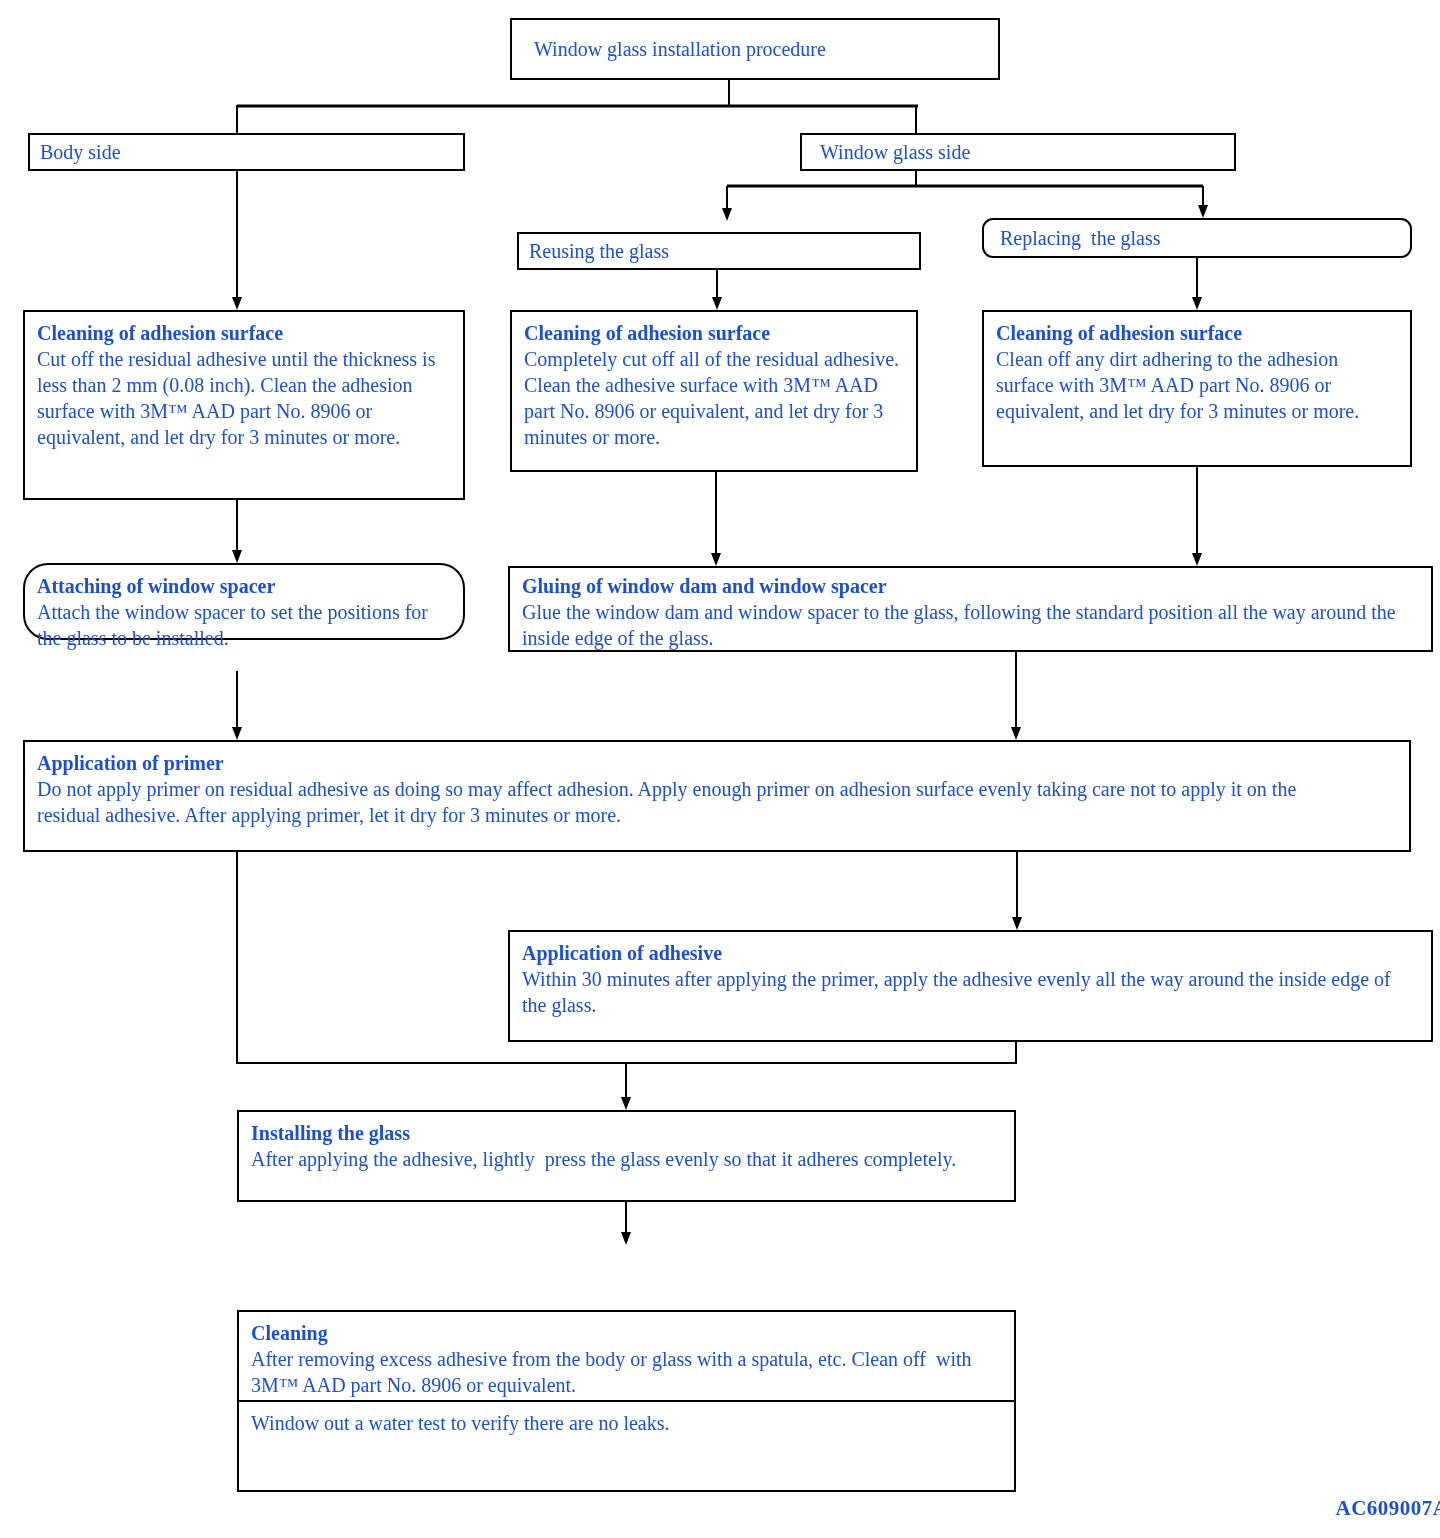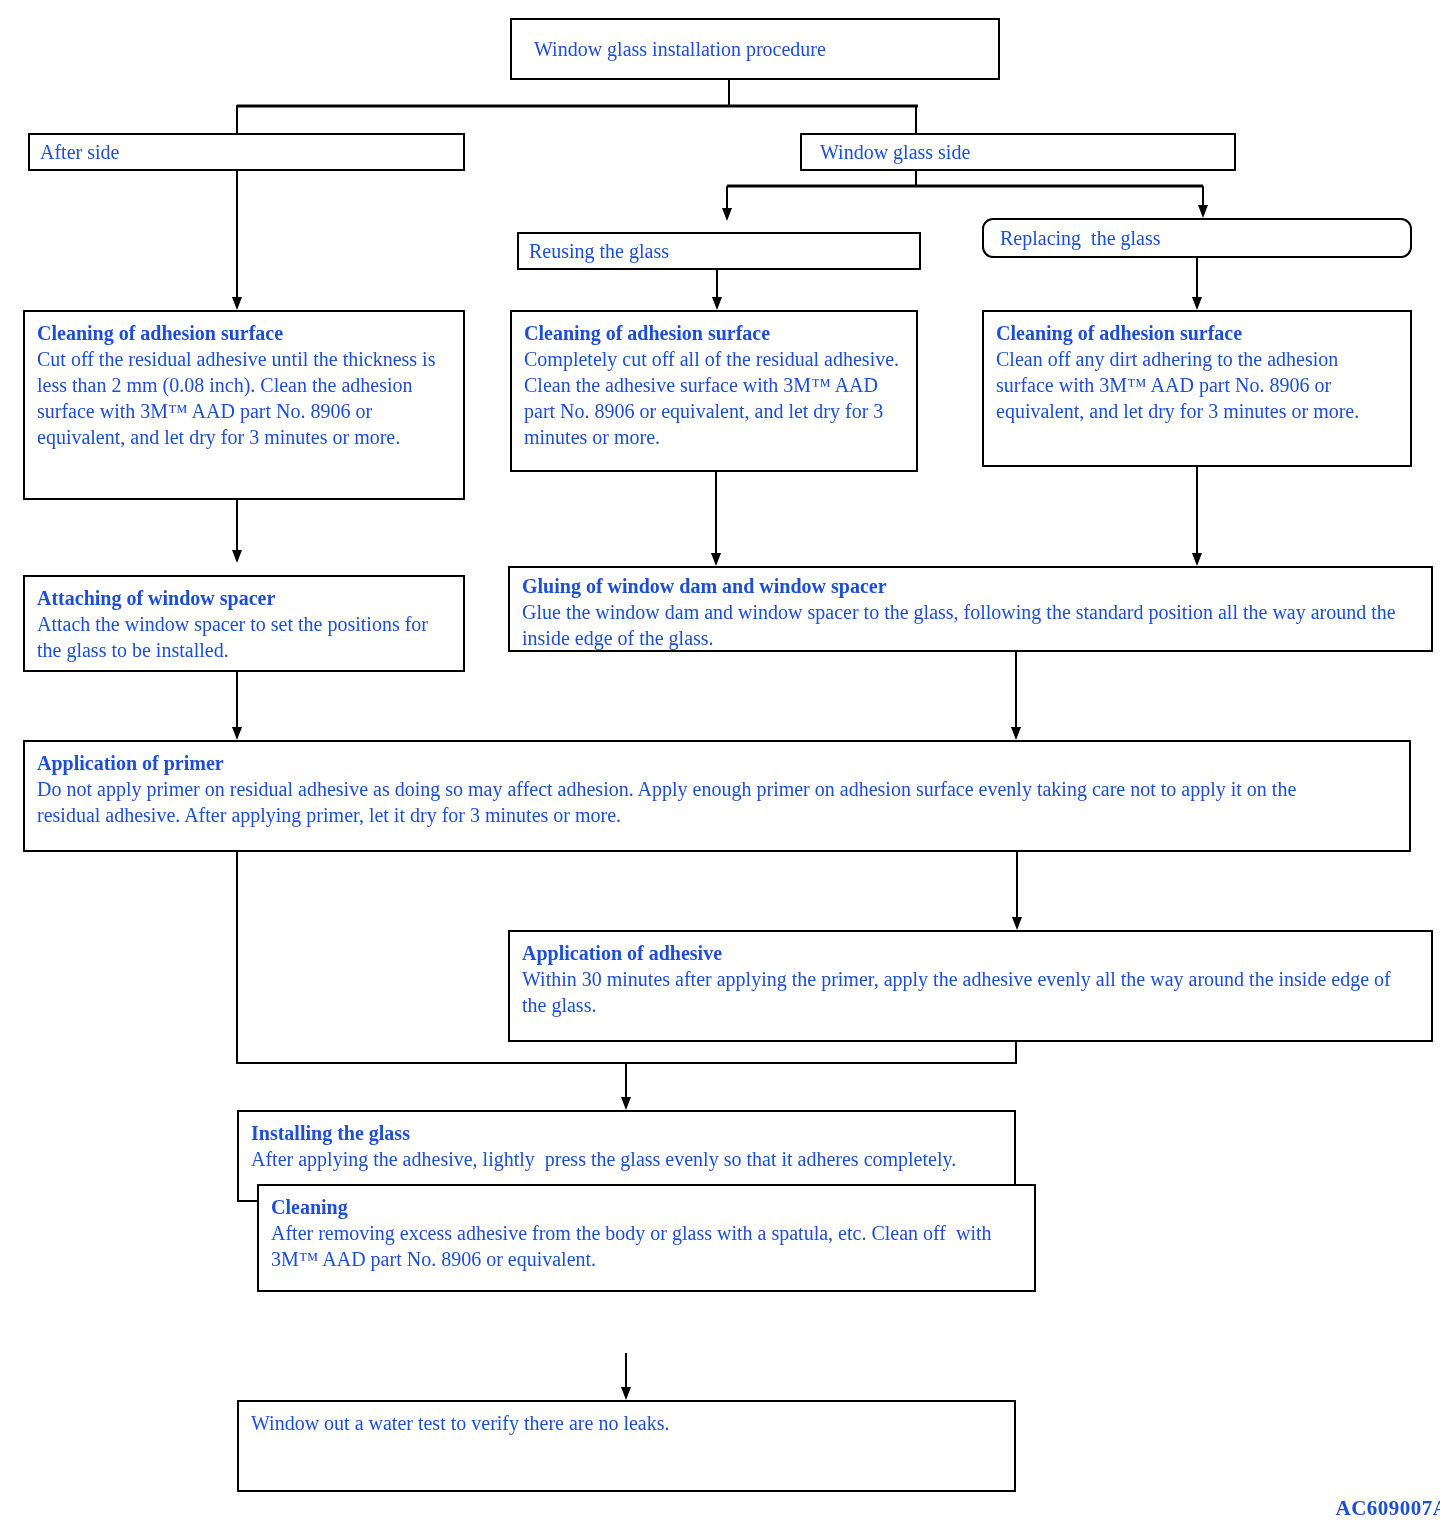--- a/index.html
+++ b/index.html
@@ -27,26 +27,26 @@
   .label-text{white-space:pre-wrap;}
 
   #n-start{left:510px;top:18px;width:490px;height:62px;padding-left:22px;}
   #n-body-side{left:28px;top:133px;width:437px;height:38px;padding-left:10px;}
   #n-wgs{left:800px;top:133px;width:436px;height:38px;padding-left:18px;text-align:center;}
   #n-reusing{left:517px;top:220px;width:404px;height:38px;padding-left:10px;margin-top:12px;}
   #n-replacing{left:982px;top:218px;width:430px;height:40px;padding-left:16px;border-radius:11px;}
   #n-clean-body{left:23px;top:310px;width:442px;height:190px;}
   #n-clean-reuse{left:510px;top:310px;width:408px;height:162px;}
   #n-clean-replace{left:982px;top:310px;width:430px;height:157px;}
-  #n-attaching{left:23px;top:575px;width:442px;height:97px;}
+  #n-attaching{left:23px;top:563px;width:442px;height:77px;border-radius:25px;}
   #n-gluing{left:508px;top:566px;width:925px;height:86px;padding-top:5px;}
   #n-primer{left:23px;top:740px;width:1388px;height:112px;padding-right:70px;}
   #n-adhesive{left:508px;top:930px;width:925px;height:112px;}
   #n-installing{left:237px;top:1110px;width:779px;height:92px;}
-  #n-cleaning{left:237px;top:1184px;width:779px;height:108px;margin-left:20px;}
+  #n-cleaning{left:237px;top:1310px;width:779px;height:108px;}
   #n-checking{left:237px;top:1400px;width:779px;height:92px;}
 
   #connector-svg{position:absolute;left:0;top:0;}
 
   #code-label{
     position:absolute;
     right:8px;
     top:1496px;
     font-weight:bold;
     font-size:21px;
@@ -100,21 +100,21 @@
       <polygon points="621,1232 631,1232 626,1245"></polygon>
       <polygon points="621,1387 631,1387 626,1400"></polygon>
     </g>
   </svg>
 
   <div class="box label-box" id="n-start">
     <span class="label-text">Window glass installation procedure</span>
   </div>
 
   <div class="box label-box" id="n-body-side">
-    <span class="label-text">After side</span>
+    <span class="label-text">Body side</span>
   </div>
 
   <div class="box label-box" id="n-wgs">
     <span class="label-text">Window glass side</span>
   </div>
 
   <div class="box label-box" id="n-reusing">
     <span class="label-text">Reusing the glass</span>
   </div>
 

